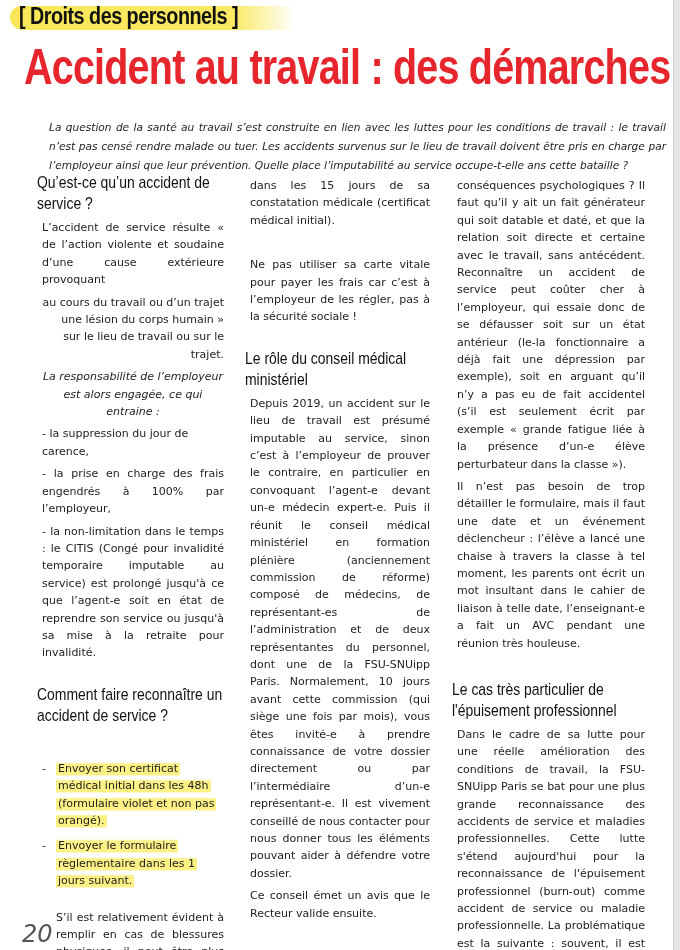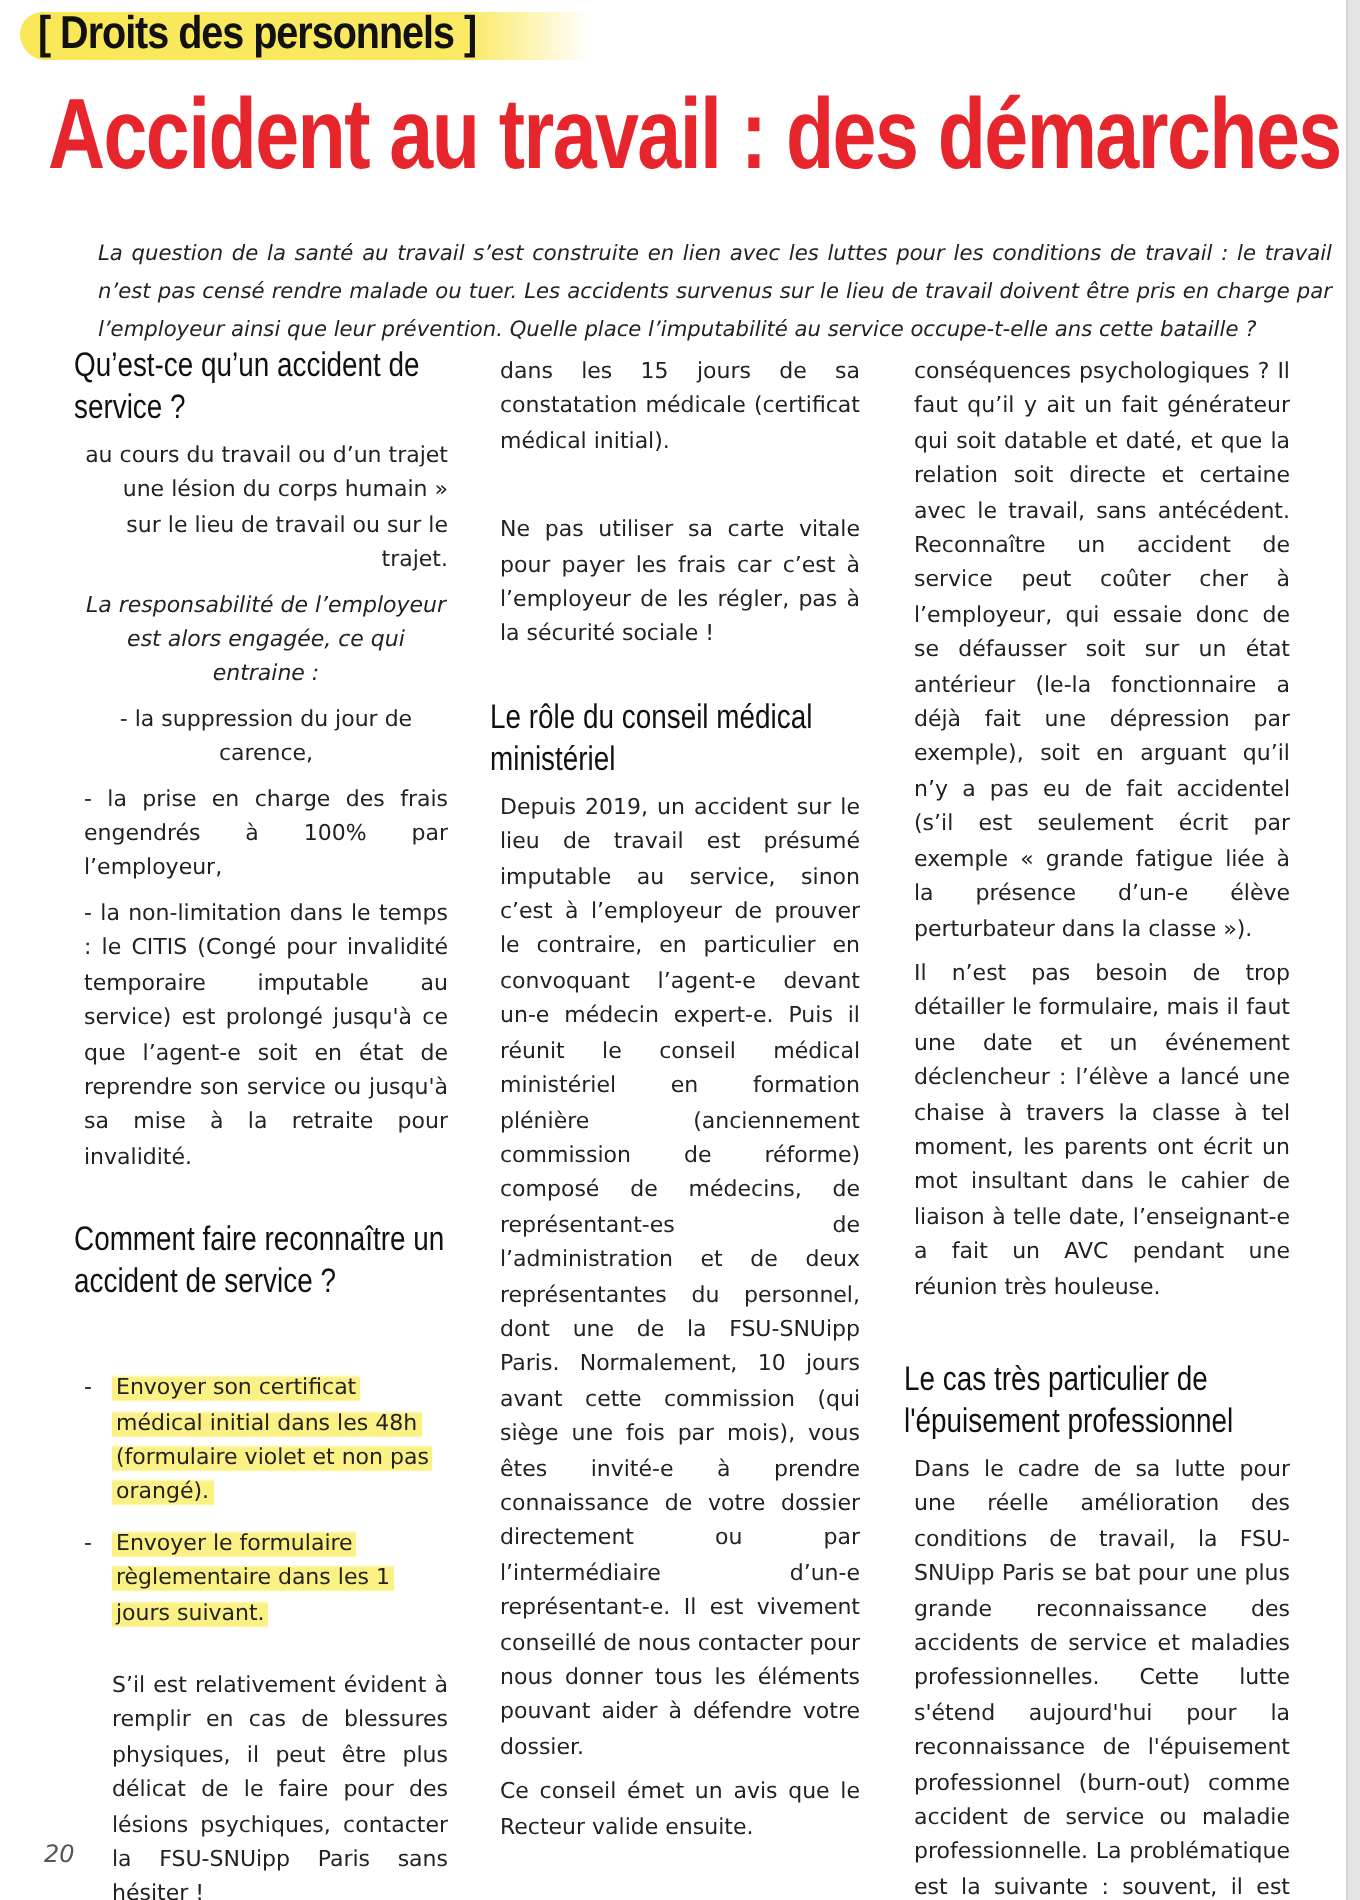--- a/index.html
+++ b/index.html
@@ -51,42 +51,43 @@
   .bullet { position: relative; padding-left: 14px; margin: 0; line-height: 17.4px; }
   .bullet .dash { position: absolute; left: 0; top: 0; }
   .hl {
     background: linear-gradient(180deg, rgba(255,255,255,0) 8%, rgba(250,238,110,0.85) 20%, rgba(250,238,110,0.85) 92%, rgba(255,255,255,0) 100%);
     padding: 1px 2px;
     box-decoration-break: clone; -webkit-box-decoration-break: clone;
   }
   .indent { padding-left: 14px; text-align: right; }
   .page-num {
     position: absolute; left: 22px; top: 920px;
-    font-style: italic; font-size: 12px; color: #555;
+    font-style: italic; font-size: 24px; color: #555;
   }
 </style>
 </head>
 <body>
 
 <div class="right-edge"></div>
 
 <div class="rubric">
   <div class="rubric-brush"></div>
   <div class="rubric-text">[ Droits des personnels ]</div>
 </div>
 
 <h1 class="main-title" style="margin:0;">Accident au travail : des démarches</h1>
 
 <p class="intro" style="margin:12px;">La question de la santé au travail s’est construite en lien avec les luttes pour les conditions de travail : le travail n’est pas censé rendre malade ou tuer. Les accidents survenus sur le lieu de travail doivent être pris en charge par l’employeur ainsi que leur prévention. Quelle place l’imputabilité au service occupe-t-elle ans cette bataille ?</p>
 
 <div class="col col1">
   <h2 class="h">Qu’est-ce qu’un accident de service ?</h2>
+  <p>L’accident de service résulte « de l’action violente et soudaine d’une cause extérieure provoquant</p>
   <p style="text-align:right;">au cours du travail ou d’un trajet une lésion du corps humain » sur le lieu de travail ou sur le trajet.</p>
   <p style="text-align:center;font-style:italic;">La responsabilité de l’employeur est alors engagée, ce qui entraine :</p>
-  <p style="text-align:center;">- la suppression du jour de carence,</p>
+  <p style="text-align:left;">- la suppression du jour de carence,</p>
   <p>- la prise en charge des frais engendrés à 100% par l’employeur,</p>
   <p>- la non-limitation dans le temps : le CITIS (Congé pour invalidité temporaire imputable au service) est prolongé jusqu'à ce que l’agent-e soit en état de reprendre son service ou jusqu'à sa mise à la retraite pour invalidité.</p>
   <div class="gap"></div>
   <h2 class="h">Comment faire reconnaître un accident de service ?</h2>
   <div class="gap"></div>
   <div class="gap" style="height:12px"></div>
   <p class="bullet" style="margin-bottom:8px; text-align:left;">
     <span class="dash">-</span>
     <span class="hl">Envoyer son certificat médical initial dans les 48h (formulaire violet et non pas orangé).</span>
   </p>

